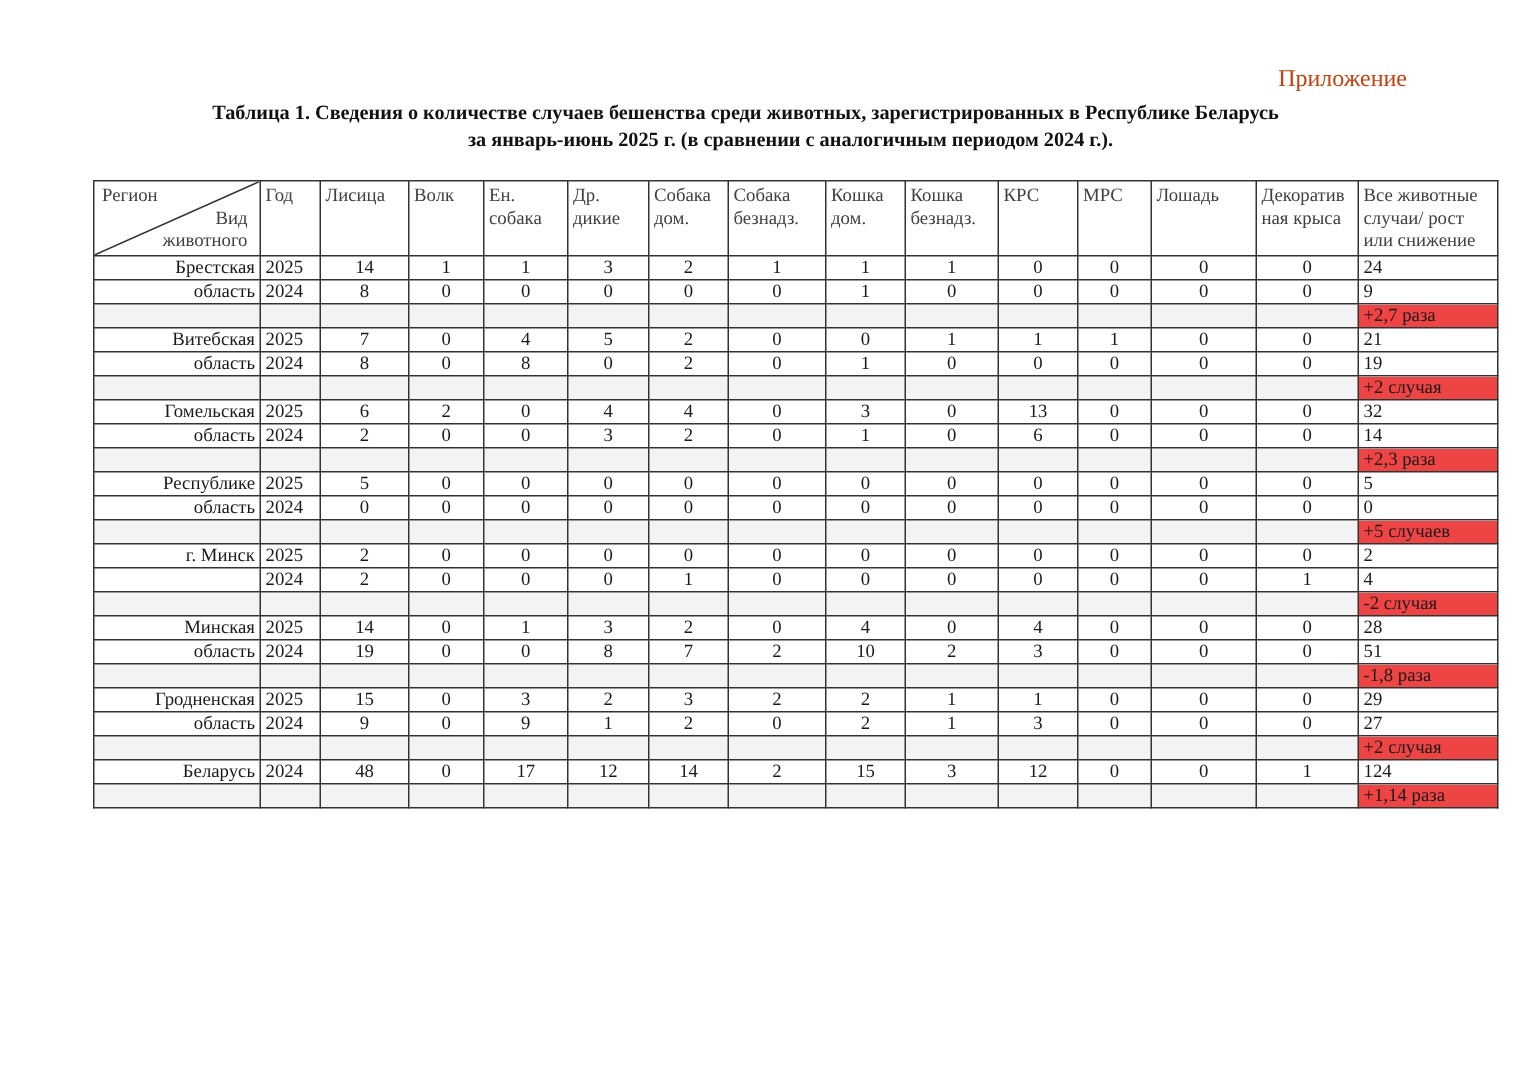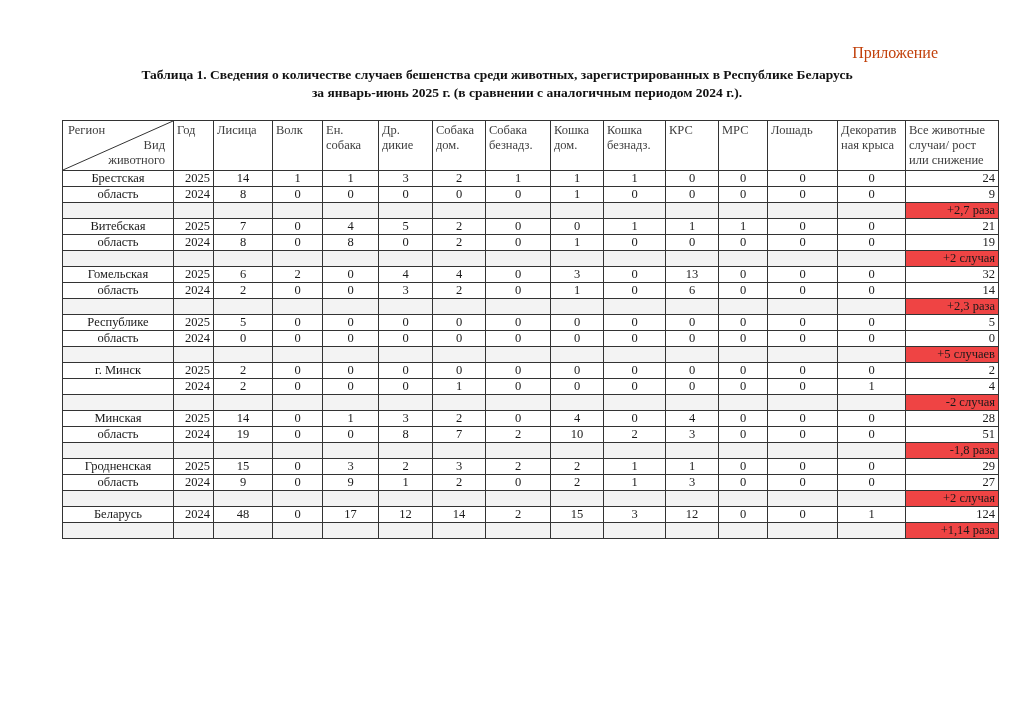--- a/index.html
+++ b/index.html
@@ -27,26 +27,26 @@
   table.main th {
     height: 47px; vertical-align: top; text-align: left; line-height: 15px;
     white-space: normal; padding-top: 2px; font-size: 12.5px; color: #404040;
   }
   th.corner { position: relative; padding: 0; }
   th.corner svg { position: absolute; left: 0; top: 0; width: 100%; height: 100%; }
   th.corner .a { position: absolute; left: 5px; top: 2px; }
   th.corner .b { position: absolute; right: 8px; top: 17px; }
   th.corner .c { position: absolute; right: 8px; top: 32px; }
   td.num { text-align: center; }
-  td.region { text-align: center; padding-left: 5px; border-bottom: none; border-top: none; vertical-align: top; }
+  td.region { text-align: right; padding-left: 5px; border-bottom: none; border-top: none; vertical-align: top; }
   tr.first td.region { border-top: 1px solid #333; }
-  td.year { text-align: right; padding-left: 8px; }
+  td.year { text-align: left; padding-left: 8px; }
   tr.change td { background: #f3f3f3; }
   tr.change td.total { background: #ef4444; }
-  td.total { text-align: right; }
+  td.total { text-align: left; }
 </style>
 </head>
 <body>
 
 <div class="appendix">Приложение</div>
 <div class="title">
   <span class="l1">Таблица 1. Сведения о количестве случаев бешенства среди животных, зарегистрированных в Республике Беларусь</span>
   <span class="l2">за январь-июнь 2025 г. (в сравнении с аналогичным периодом 2024 г.).</span>
 </div>
 

